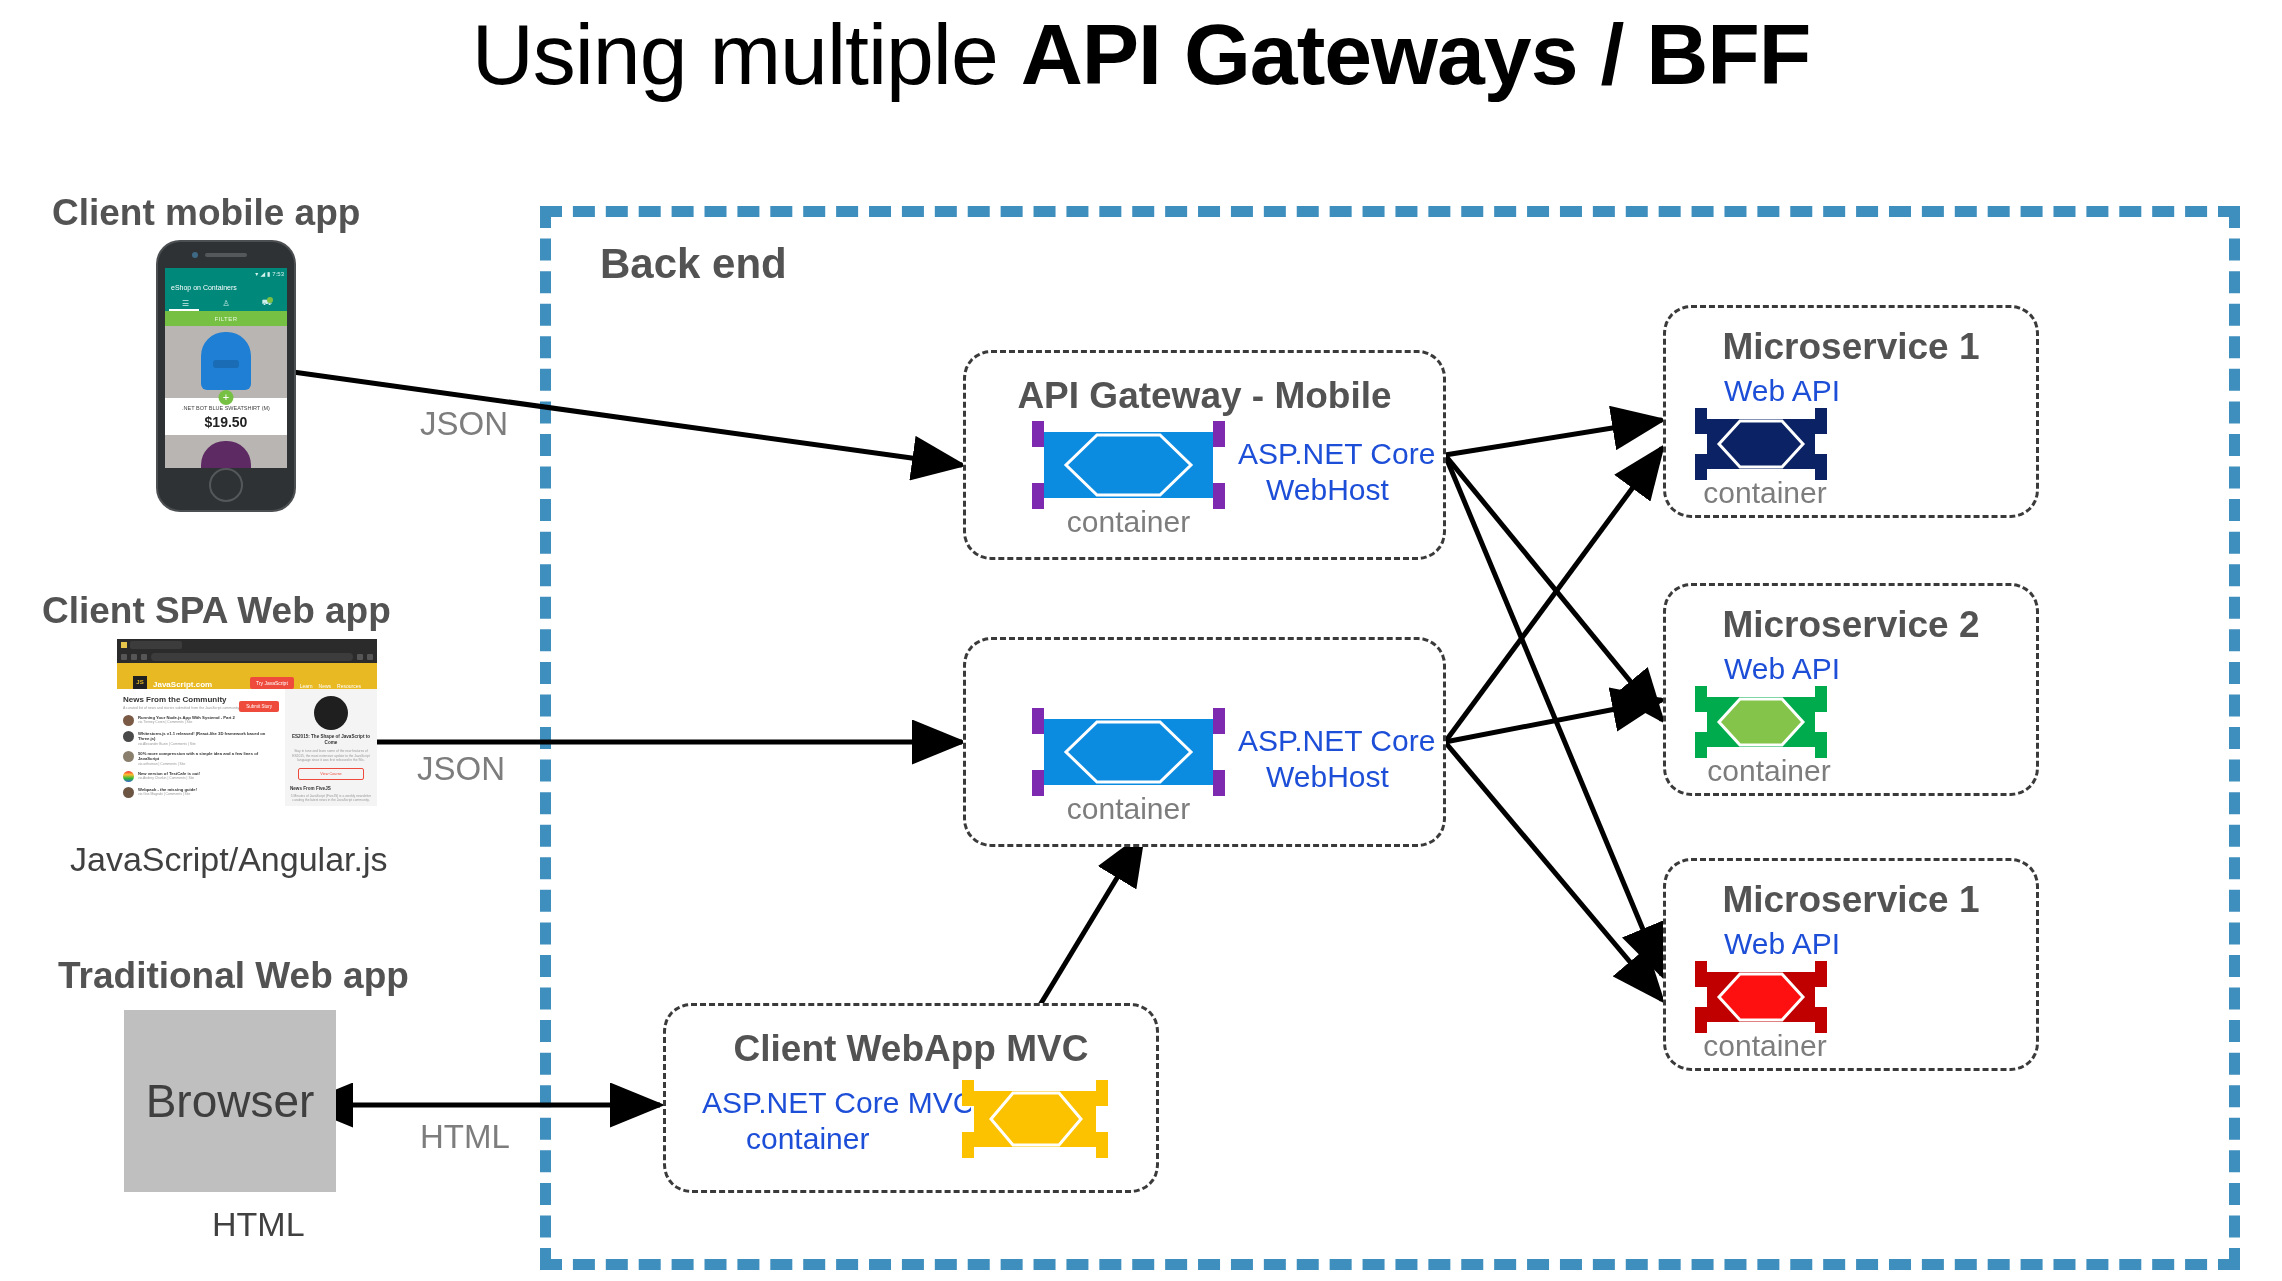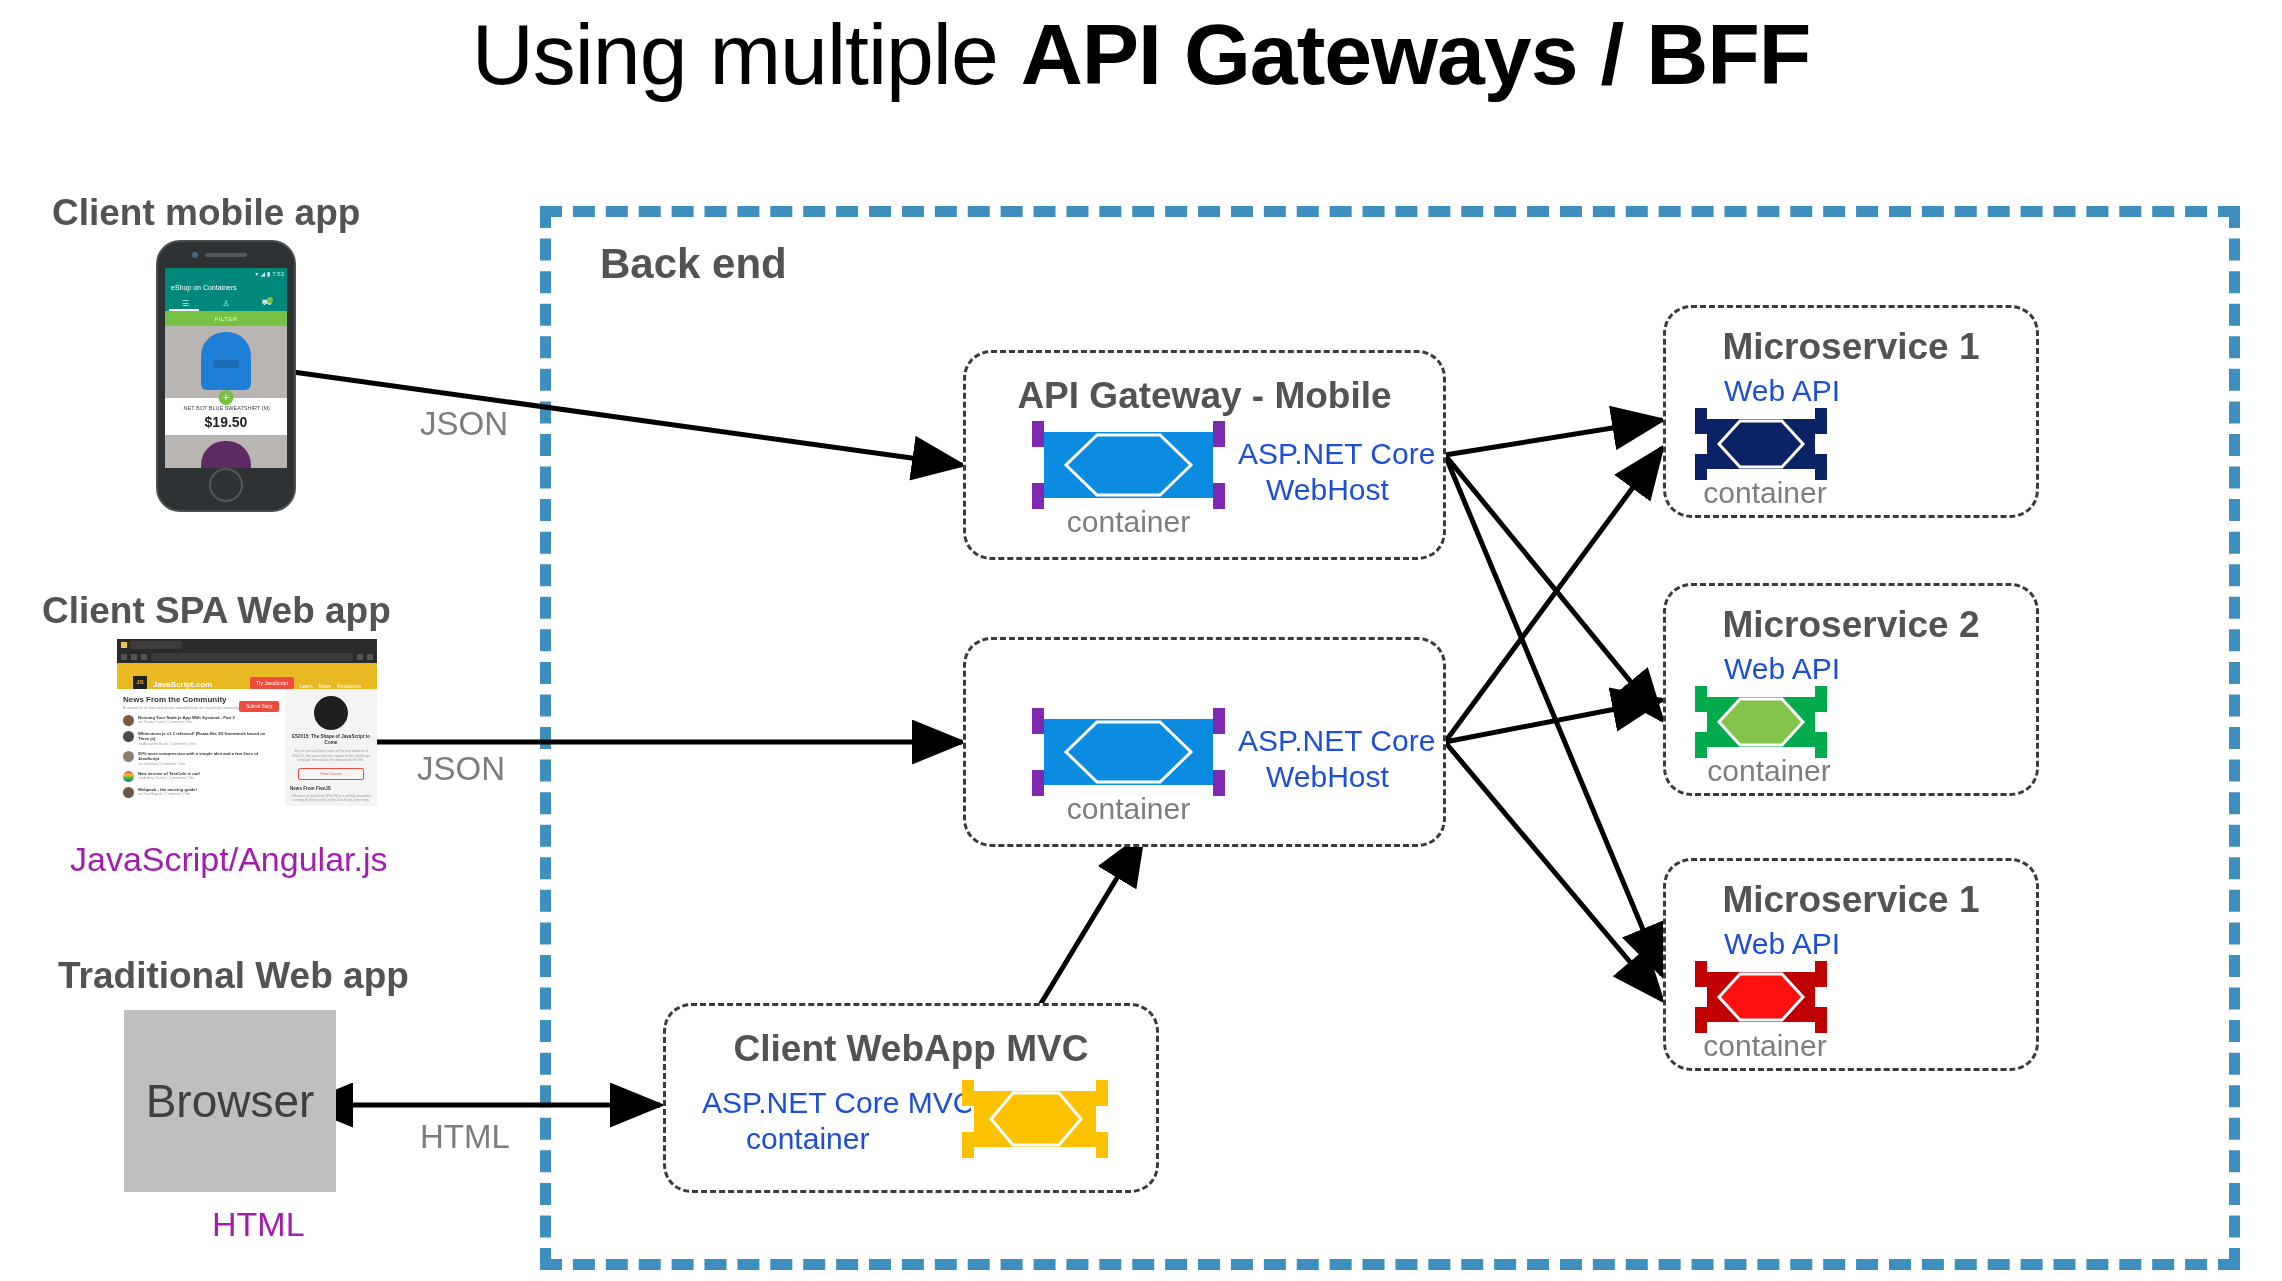--- a/index.html
+++ b/index.html
@@ -38,21 +38,21 @@
   .cont .bl2{left:-9px;bottom:-8px;}
   .cont .br2{right:-9px;bottom:-8px;}
   .cont svg{position:absolute;left:0;top:0;width:100%;height:100%;}
 
   .clabel{position:absolute;font-size:30px;color:#7d7d7d;text-align:center;
         white-space:nowrap;}
 
   
   .col-head{position:absolute;font-size:37px;font-weight:700;color:#535353;
         white-space:nowrap;}
-  .plain{position:absolute;font-size:34px;color:#a21caf;white-space:nowrap;}
+  .plain{position:absolute;font-size:34px;color:#404040;white-space:nowrap;}
   .edge-label{position:absolute;font-size:33px;color:#7d7d7d;white-space:nowrap;}
 
   
   .phone{position:absolute;left:158px;top:242px;width:136px;height:268px;
      background:#2f3234;border-radius:22px;box-shadow:0 0 0 2px #4c4f51;}
   .phone .speaker{position:absolute;left:50%;top:11px;transform:translateX(-50%);
      width:42px;height:4px;background:#55585a;border-radius:2px;}
   .phone .cam{position:absolute;left:34px;top:10px;width:6px;height:6px;
      background:#3e6a86;border-radius:50%;}
   .phone .home{position:absolute;left:50%;bottom:8px;transform:translateX(-50%);

